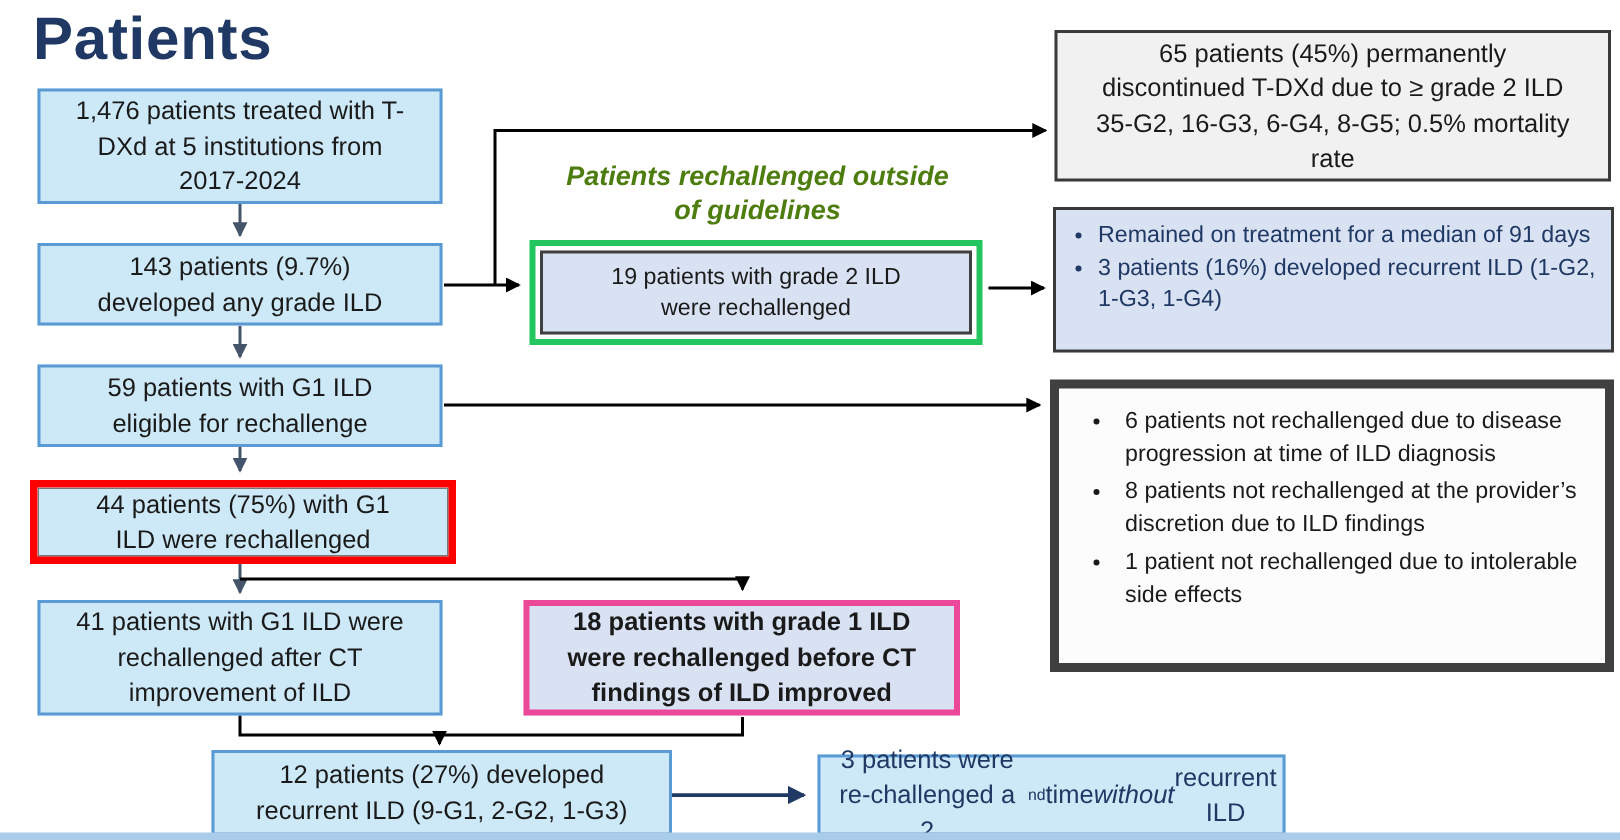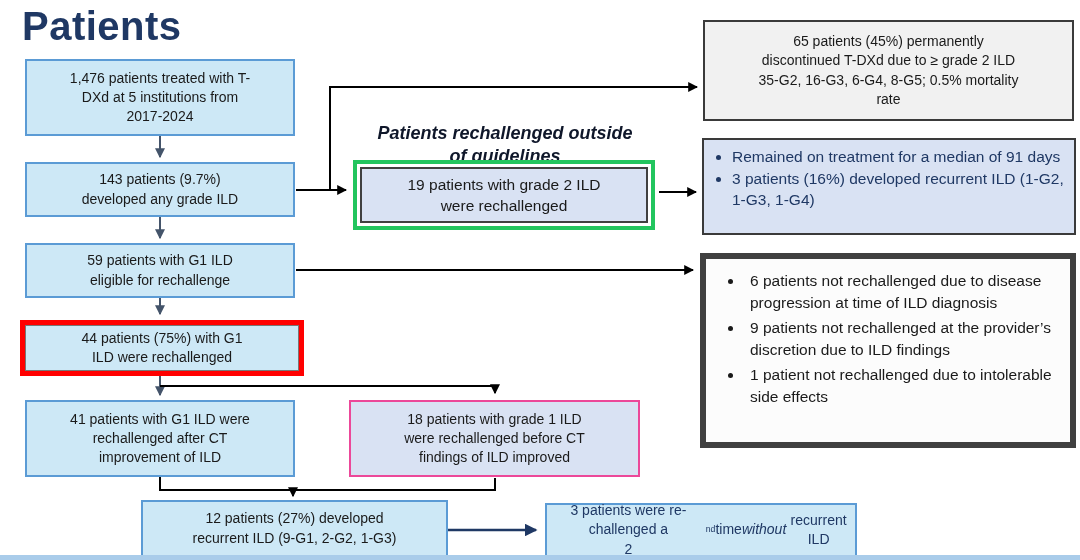--- a/index.html
+++ b/index.html
@@ -5,37 +5,37 @@
   html,body{margin:0;padding:0;background:#ffffff;}
   #slide{
     position:relative;width:1080px;height:560px;background:#ffffff;overflow:hidden;
     font-family:"Liberation Sans", sans-serif;color:#1a1a1a;
   }
   .title{
     position:absolute;left:22px;top:4px;font-size:40px;font-weight:bold;color:#1F3864;letter-spacing:0.5px;
   }
   .box{
     position:absolute;box-sizing:border-box;display:flex;align-items:center;justify-content:center;
-    text-align:center;white-space:pre-line;font-size:14px;line-height:1.38;padding:2px 4px;
+    text-align:center;white-space:pre-line;font-size:17px;line-height:1.38;padding:2px 4px;
   }
   .blue{background:#CDE8F6;border:2px solid #5B9BD5;}
-  .lav{background:#D9E2F3;border:2px solid #ec4899;}
+  .lav{background:#D9E2F3;border:4px solid #ec4899;font-weight:bold;}
   .graybox{background:#F1F1F1;border:2px solid #3A3A3A;}
   .redbox{border:5px solid #FF0000;background:#CDE8F6;box-shadow:inset 0 0 0 1px #777;}
   .red-wrap{
     position:absolute;box-sizing:border-box;border:4px solid #22c55e;background:#ffffff;padding:3px;
   }
   .red-wrap .inner{
     width:100%;height:100%;box-sizing:border-box;display:flex;align-items:center;justify-content:center;
     text-align:center;white-space:pre-line;font-size:15.5px;line-height:1.38;
     background:#D9E2F3;border:2px solid #404040;
   }
   .purple-label{
     position:absolute;left:352px;top:106px;width:306px;text-align:center;white-space:pre-line;
-    font-size:18px;font-weight:bold;font-style:italic;color:#0f172a;line-height:1.25;margin-top:16px;
+    font-size:18px;font-weight:bold;font-style:italic;color:#4d7c0f;line-height:1.25;
   }
   .bullet-box{
     position:absolute;box-sizing:border-box;text-align:left;font-size:15.5px;
   }
   .bullet-box ul{margin:0;padding:0 6px 0 26px;list-style:disc outside;}
   .bullet-box li{margin:0 0 1px 0;line-height:1.35;}
   #box-grade2-outcomes{background:#D9E2F3;border:2px solid #3A3A3A;color:#1F3864;padding:7px 4px 4px 2px;}
   #box-not-rechallenged{background:#FCFCFC;border:6px solid #404040;color:#1a1a1a;padding:11px 6px 4px 12px;}
   #box-not-rechallenged li{margin-bottom:3px;line-height:1.42;padding-left:6px;}
   .navy-text{color:#1F3864;}
@@ -121,20 +121,20 @@
   <div class="bullet-box" id="box-grade2-outcomes" style="left:702px;top:138px;width:374px;height:97px;">
     <ul>
         <li>Remained on treatment for a median of 91 days</li>
         <li>3 patients (16%) developed recurrent ILD (1-G2, 1-G3, 1-G4)</li>
       </ul>
   </div>
 
   <div class="bullet-box" id="box-not-rechallenged" style="left:700px;top:253px;width:376px;height:195px;">
     <ul>
         <li>6 patients not rechallenged due to disease progression at time of ILD diagnosis</li>
-        <li>9 patients not rechallenged at the provider’s discretion due to ILD findings</li>
+        <li>8 patients not rechallenged at the provider’s discretion due to ILD findings</li>
         <li>1 patient not rechallenged due to intolerable side effects</li>
       </ul>
   </div>
 
   <div class="footer-strip"></div>
 
 </div>
 
 </body></html>

